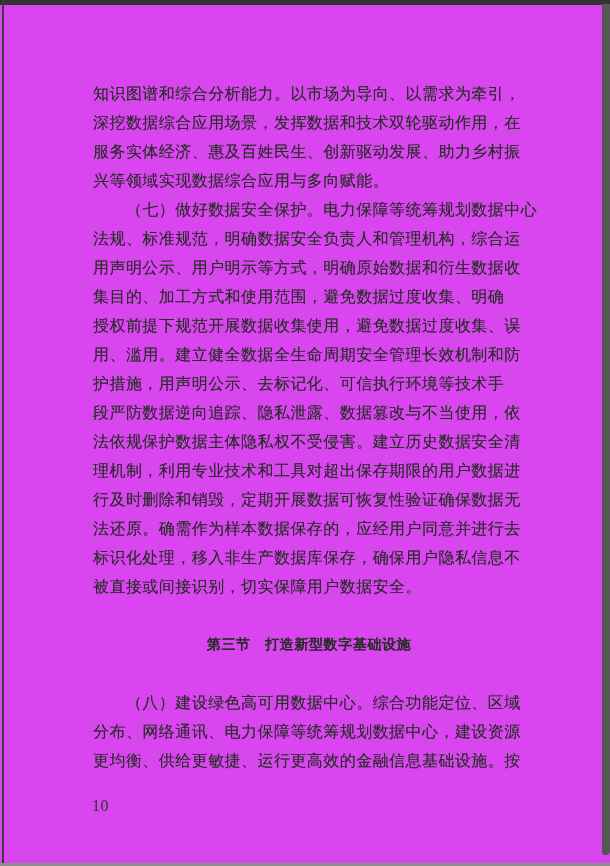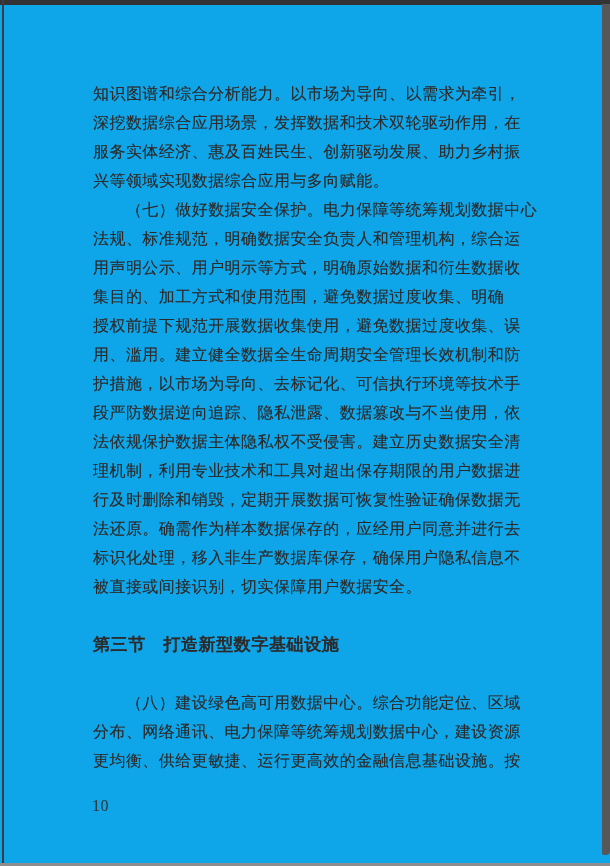--- a/index.html
+++ b/index.html
@@ -5,21 +5,21 @@
   html, body {
     margin: 0;
     padding: 0;
     background: #e8e8e8;
     font-family: "Liberation Serif", "DejaVu Serif", serif;
   }
   .viewport {
     position: relative;
     width: 610px;
     height: 866px;
-    background: #0ea5e9;
+    background: #d946ef;
     overflow: hidden;
   }
   
   .edge-top {
     position: absolute; top: 0; left: 0; right: 0; height: 5px;
   }
   .edge-left {
     position: absolute; top: 0; left: 2px; width: 2px; bottom: 0;
   }
   .edge-right {
@@ -40,22 +40,23 @@
   }
   .tl {
     height: 29px;
     line-height: 29px;
     font-size: 16px;
     letter-spacing: 0.45px;
     white-space: nowrap;
   }
   .tl span.bold { font-weight: normal; }
   .tl.heading {
+    text-align: center;
     font-weight: bold;
-    font-size: 17px;
+    font-size: 14px;
     letter-spacing: 0.6px;
   }
   .tl.spacer { height: 29px; }
   .pagenum {
     position: absolute;
     left: 92px;
     top: 798px;
     font-size: 16px;
     line-height: 16px;
     color: #333;
@@ -75,21 +76,21 @@
       <div class="tl"><span>知识图谱和综合分析能力。以市场为导向、以需求为牵引，</span></div>
       <div class="tl"><span>深挖数据综合应用场景，发挥数据和技术双轮驱动作用，在</span></div>
       <div class="tl"><span>服务实体经济、惠及百姓民生、创新驱动发展、助力乡村振</span></div>
       <div class="tl"><span>兴等领域实现数据综合应用与多向赋能。</span></div>
       <div class="tl"><span>　　</span><span class="bold">（七）做好数据安全保护。</span><span>电力保障等统筹规划数据中心</span></div>
       <div class="tl"><span>法规、标准规范，明确数据安全负责人和管理机构，综合运</span></div>
       <div class="tl"><span>用声明公示、用户明示等方式，明确原始数据和衍生数据收</span></div>
       <div class="tl"><span>集目的、加工方式和使用范围，避免数据过度收集、明确</span></div>
       <div class="tl"><span>授权前提下规范开展数据收集使用，避免数据过度收集、误</span></div>
       <div class="tl"><span>用、滥用。建立健全数据全生命周期安全管理长效机制和防</span></div>
-      <div class="tl"><span>护措施，以市场为导向、去标记化、可信执行环境等技术手</span></div>
+      <div class="tl"><span>护措施，用声明公示、去标记化、可信执行环境等技术手</span></div>
       <div class="tl"><span>段严防数据逆向追踪、隐私泄露、数据篡改与不当使用，依</span></div>
       <div class="tl"><span>法依规保护数据主体隐私权不受侵害。建立历史数据安全清</span></div>
       <div class="tl"><span>理机制，利用专业技术和工具对超出保存期限的用户数据进</span></div>
       <div class="tl"><span>行及时删除和销毁，定期开展数据可恢复性验证确保数据无</span></div>
       <div class="tl"><span>法还原。确需作为样本数据保存的，应经用户同意并进行去</span></div>
       <div class="tl"><span>标识化处理，移入非生产数据库保存，确保用户隐私信息不</span></div>
       <div class="tl"><span>被直接或间接识别，切实保障用户数据安全。</span></div>
       <div class="tl spacer"></div>
       <div class="tl heading">第三节　打造新型数字基础设施</div>
       <div class="tl spacer"></div>

